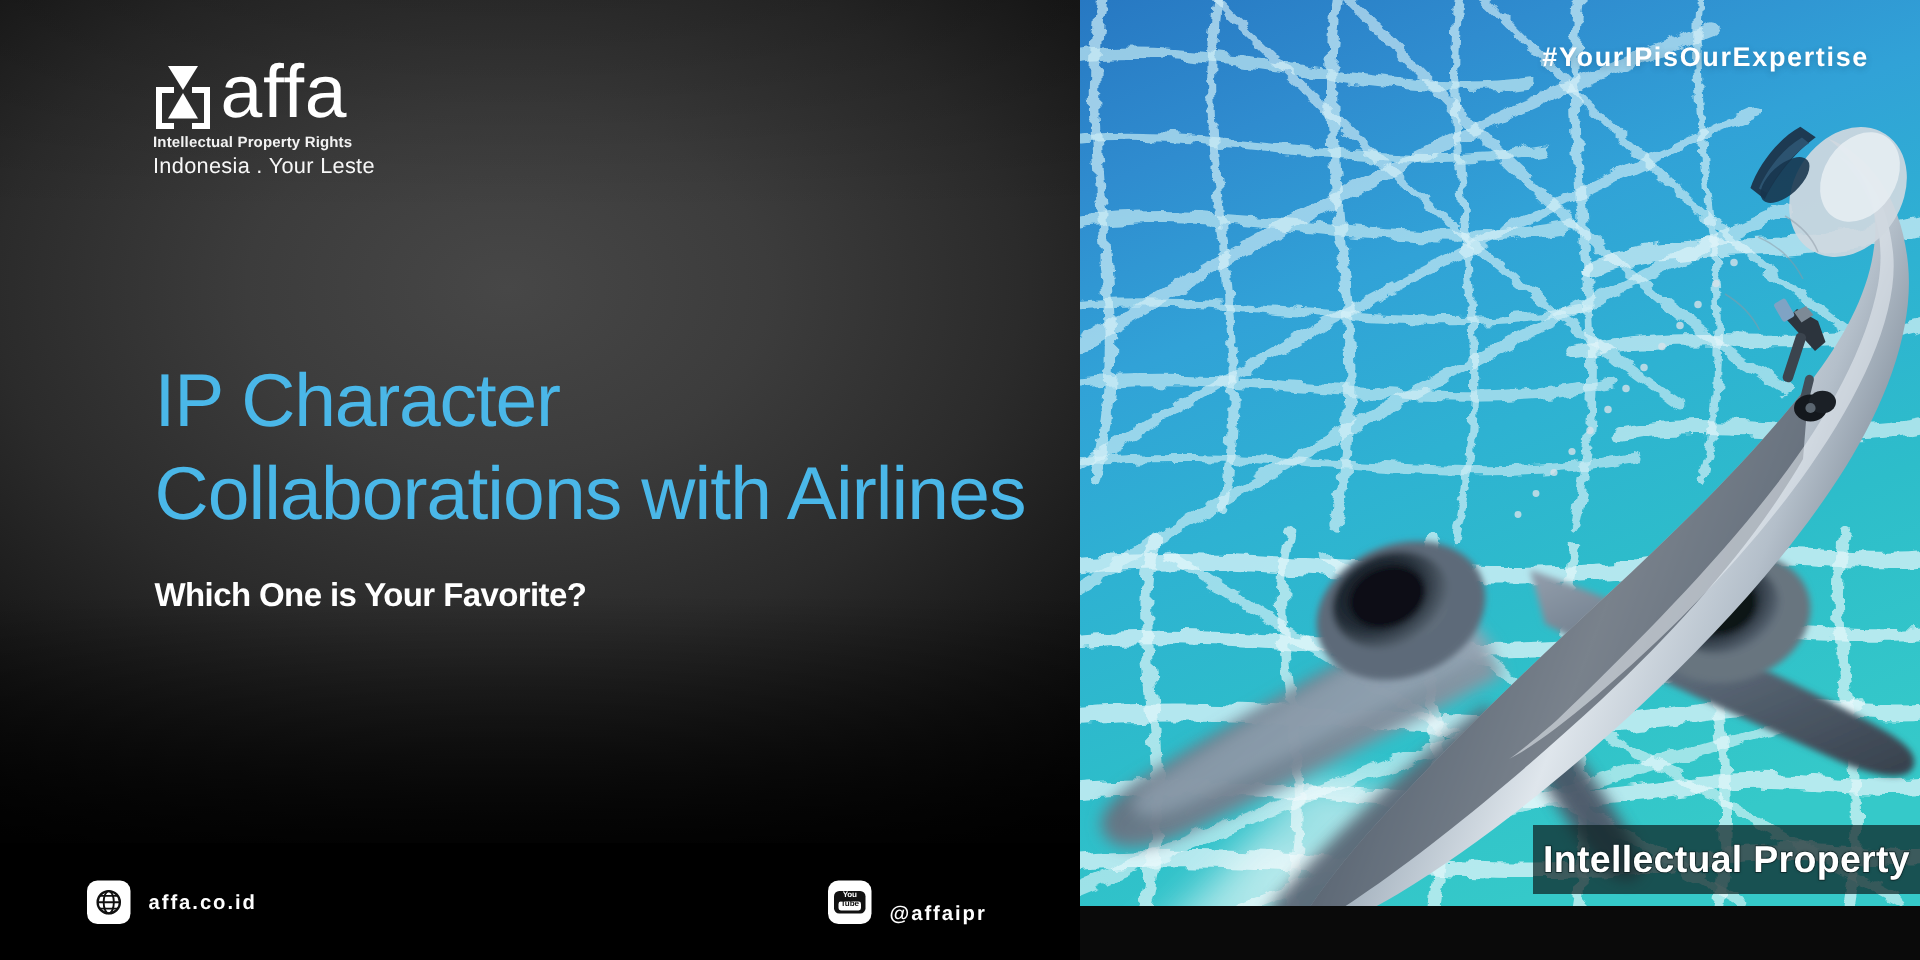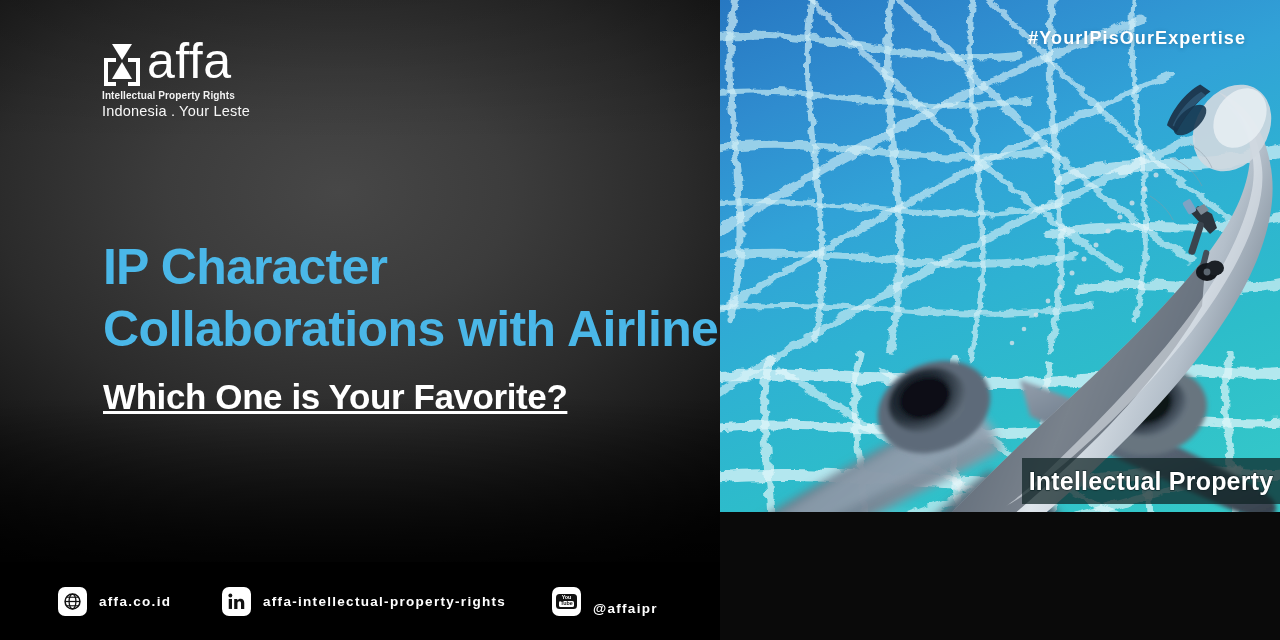--- a/index.html
+++ b/index.html
@@ -71,34 +71,33 @@
 
   
   .headline-block {
     position:absolute; left:103px; top:236px;
     z-index:5;
   }
   .headline-1, .headline-2 {
     color:#4ab7e8;
     font-size:50px;
     line-height:62px;
-    font-weight:700;
+    font-weight:400;
     letter-spacing:-0.8px;
     white-space:nowrap;
   }
   .headline-2 { letter-spacing:-0.6px; }
   .subheadline {
     color:#ffffff;
-    font-size:35px;
+    font-size:22px;
     line-height:42px;
     font-weight:700;
     letter-spacing:-0.4px;
     margin-top:16px;
     white-space:nowrap;
-    text-decoration:underline;
   }
 
   
   .footer-bar {
     position:absolute; left:0; bottom:0;
     width:720px; height:78px;
     background:#000;
     display:flex; align-items:center;
     z-index:6;
   }
@@ -141,21 +140,21 @@
   .yt-line.two {
     background:#fff; color:#111;
     border-radius:1.6px;
     padding:0.4px 1.6px;
     margin-top:0.6px;
   }
 
   
   .right-panel {
     position:absolute; left:720px; top:0;
-    width:560px; height:512px;
+    width:560px; height:604px;
     overflow:hidden;
     background:linear-gradient(168deg,
        #2778c2 0%, #2f8ccf 16%, #31a0d6 33%,
        #2fb0d2 50%, #2dbcca 68%, #2fc3c8 85%, #33c7c8 100%);
     text-align:right;
   }
   .sky-strokes { position:absolute; inset:0; width:560px; height:640px; }
   .plane-layer { position:absolute; inset:0; width:560px; height:640px; }
 
   .hashtag {
@@ -227,30 +226,20 @@
             <circle cx="12" cy="12" r="9.4" fill="none" stroke="#111" stroke-width="1.9"></circle>
             <ellipse cx="12" cy="12" rx="4.3" ry="9.4" fill="none" stroke="#111" stroke-width="1.6"></ellipse>
             <line x1="2.6" y1="12" x2="21.4" y2="12" stroke="#111" stroke-width="1.6"></line>
             <line x1="4.3" y1="6.6" x2="19.7" y2="6.6" stroke="#111" stroke-width="1.4"></line>
             <line x1="4.3" y1="17.4" x2="19.7" y2="17.4" stroke="#111" stroke-width="1.4"></line>
           </svg>
         </span>
         <span class="social-label">affa.co.id</span>
       </div>
 
-      <div class="social-item s1">
-        <span class="social-badge">
-          <svg width="19" height="19" viewBox="0 0 24 24">
-            <rect x="2.2" y="8.8" width="4.1" height="12.6" fill="#111"></rect>
-            <circle cx="4.25" cy="4.4" r="2.45" fill="#111"></circle>
-            <path d="M9.1,8.8 h3.95 v1.8 c0.85,-1.5 2.5,-2.2 4.2,-2.2 c3.1,0 4.55,2 4.55,5.5 v7.5 h-4.1 v-6.8 c0,-1.85 -0.65,-2.85 -2.1,-2.85 c-1.6,0 -2.4,1.1 -2.4,2.95 v6.7 h-4.1 Z" fill="#111"></path>
-          </svg>
-        </span>
-        <span class="social-label">affa-intellectual-property-rights</span>
-      </div>
 
       <div class="social-item s2">
         <span class="social-badge">
           <span class="yt-inner">
             <span class="yt-line one">You</span>
             <span class="yt-line two">Tube</span>
           </span>
         </span>
         <span class="social-label">@affaipr</span>
       </div>

